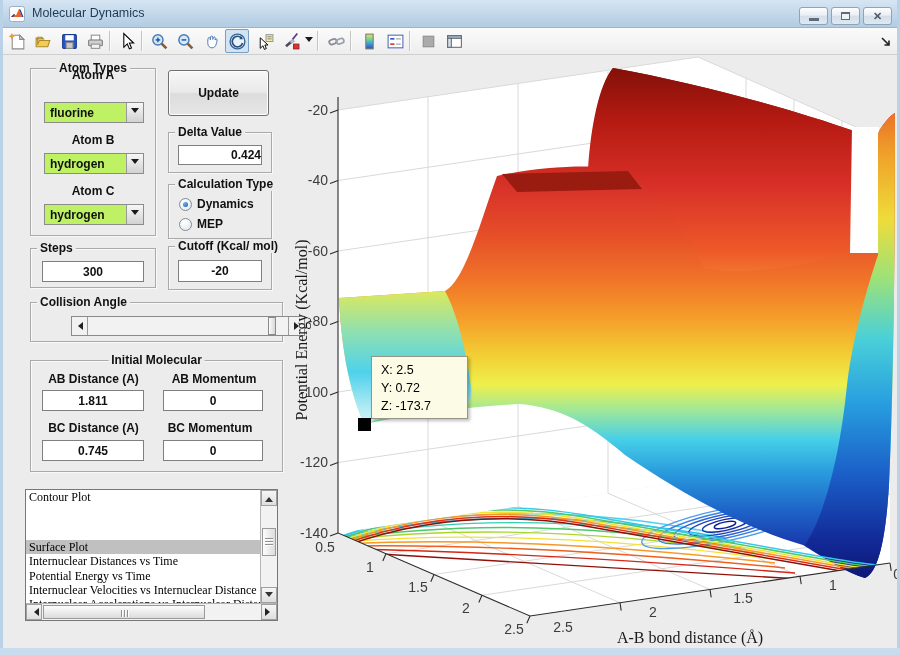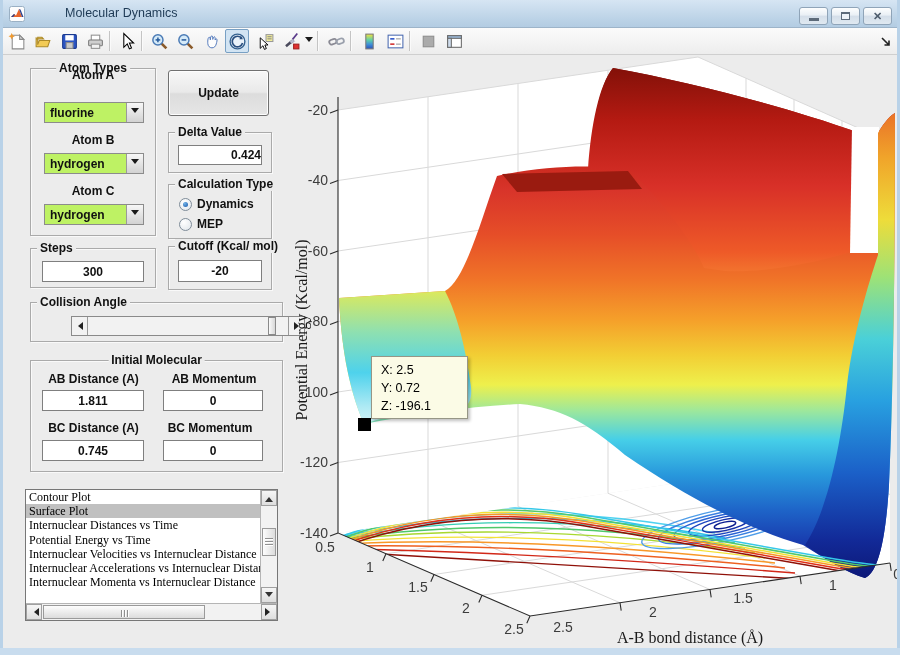--- a/index.html
+++ b/index.html
@@ -14,21 +14,21 @@
   .edge.r{ right:0; top:0; width:3px; height:655px; }
   .edge.b{ left:0; bottom:0; width:900px; height:7px; background:#c8dcee; }
 
   
   .titlebar{
     position:absolute; left:0; top:0; width:900px; height:28px;
     background:linear-gradient(#d6e5f3,#bcd3e7 70%,#b3cce2);
     border-bottom:1px solid #9db4c9; z-index:40;
   }
   .title-icon{ position:absolute; left:9px; top:6px; width:16px; height:16px; }
-  .title-text{ position:absolute; left:32px; top:6px; font-size:12.5px; color:#1e3a55;margin-left:33px; }
+  .title-text{ position:absolute; left:32px; top:6px; font-size:12.5px; color:#1e3a55; }
   .winbtns{ position:absolute; right:8px; top:7px; display:flex; gap:3px; }
   .wbtn{
     width:29px; height:18px; border:1px solid #8fa4b8; border-radius:3px;
     background:linear-gradient(#fdfefe,#e9eff5 45%,#d4dee9 50%,#e0e9f1);
     display:flex; align-items:center; justify-content:center; cursor:default;
   }
   .g-min{ width:10px; height:3px; background:#5d6b7a; margin-top:7px; }
   .g-max{ width:9px; height:8px; border:1px solid #5d6b7a; border-top:2px solid #5d6b7a; background:#eef3f8; }
   .g-close{ font-size:11px; font-weight:bold; color:#4e5d6d; line-height:1; }
 
@@ -88,21 +88,21 @@
   .tri-r{ width:0; height:0; border:4px solid transparent; border-left:5px solid #222; margin-left:3px;}
   .sl-thumb{ position:absolute; left:196px; top:0; width:8px; height:18px;
     background:linear-gradient(90deg,#fafafa,#d8d8d8); border:1px solid #8a8a8a; }
 
   
   .listbox{ position:absolute; left:25px; top:489px; width:253px; height:132px; background:#fff;
     border:1px solid #777; }
   .list-items{ position:absolute; left:0; top:0; width:234px; height:113px; overflow:hidden;font-family:Liberation Serif, serif; }
   .list-item{ height:14.2px; line-height:14.2px; font-size:12px; color:#000; padding-left:3px;
     white-space:nowrap; }
-  .list-item.selected{ background:#c0c0c0; }
+  .list-item.selected{ background:#c0c0c0;margin-top:36px; }
   .vsb{ position:absolute; right:0; top:0; width:17px; height:113px; background:#f2f2f2; border-left:1px solid #b5b5b5; }
   .hsb{ position:absolute; left:0; bottom:0; width:251px; height:17px; background:#f2f2f2; border-top:1px solid #b5b5b5; }
   .sb-btn{ position:absolute; background:linear-gradient(#f6f6f6,#dedede); border:1px solid #a0a0a0;
     display:flex; align-items:center; justify-content:center; }
   .tri-u{ width:0; height:0; border:4px solid transparent; border-bottom:5px solid #333; margin-bottom:2px;}
   .tri-d{ width:0; height:0; border:4px solid transparent; border-top:5px solid #333; margin-top:2px;}
   .sb-thumb-v{ position:absolute; left:1px; top:38px; width:14px; height:28px;
     background:linear-gradient(90deg,#fdfdfd,#dcdcdc); border:1px solid #9a9a9a; }
   .sb-thumb-h{ position:absolute; left:17px; top:1px; width:162px; height:14px;
     background:linear-gradient(#fdfdfd,#dcdcdc); border:1px solid #9a9a9a; }
@@ -547,15 +547,15 @@
 
     <text class="axlabel" x="395" y="588" text-anchor="middle">A-B bond distance (Å)</text>
     <text class="axlabel" transform="translate(12,275) rotate(-90)" text-anchor="middle">Potential Energy (Kcal/mol)</text>
 
     <rect x="63" y="363" width="13" height="13" fill="#000"></rect>
   </svg>
 
   <div class="datatip">
     <div>X: 2.5</div>
     <div>Y: 0.72</div>
-    <div>Z: -196.1</div>
+    <div>Z: -173.7</div>
   </div>
 </div>
 
 </body></html>

